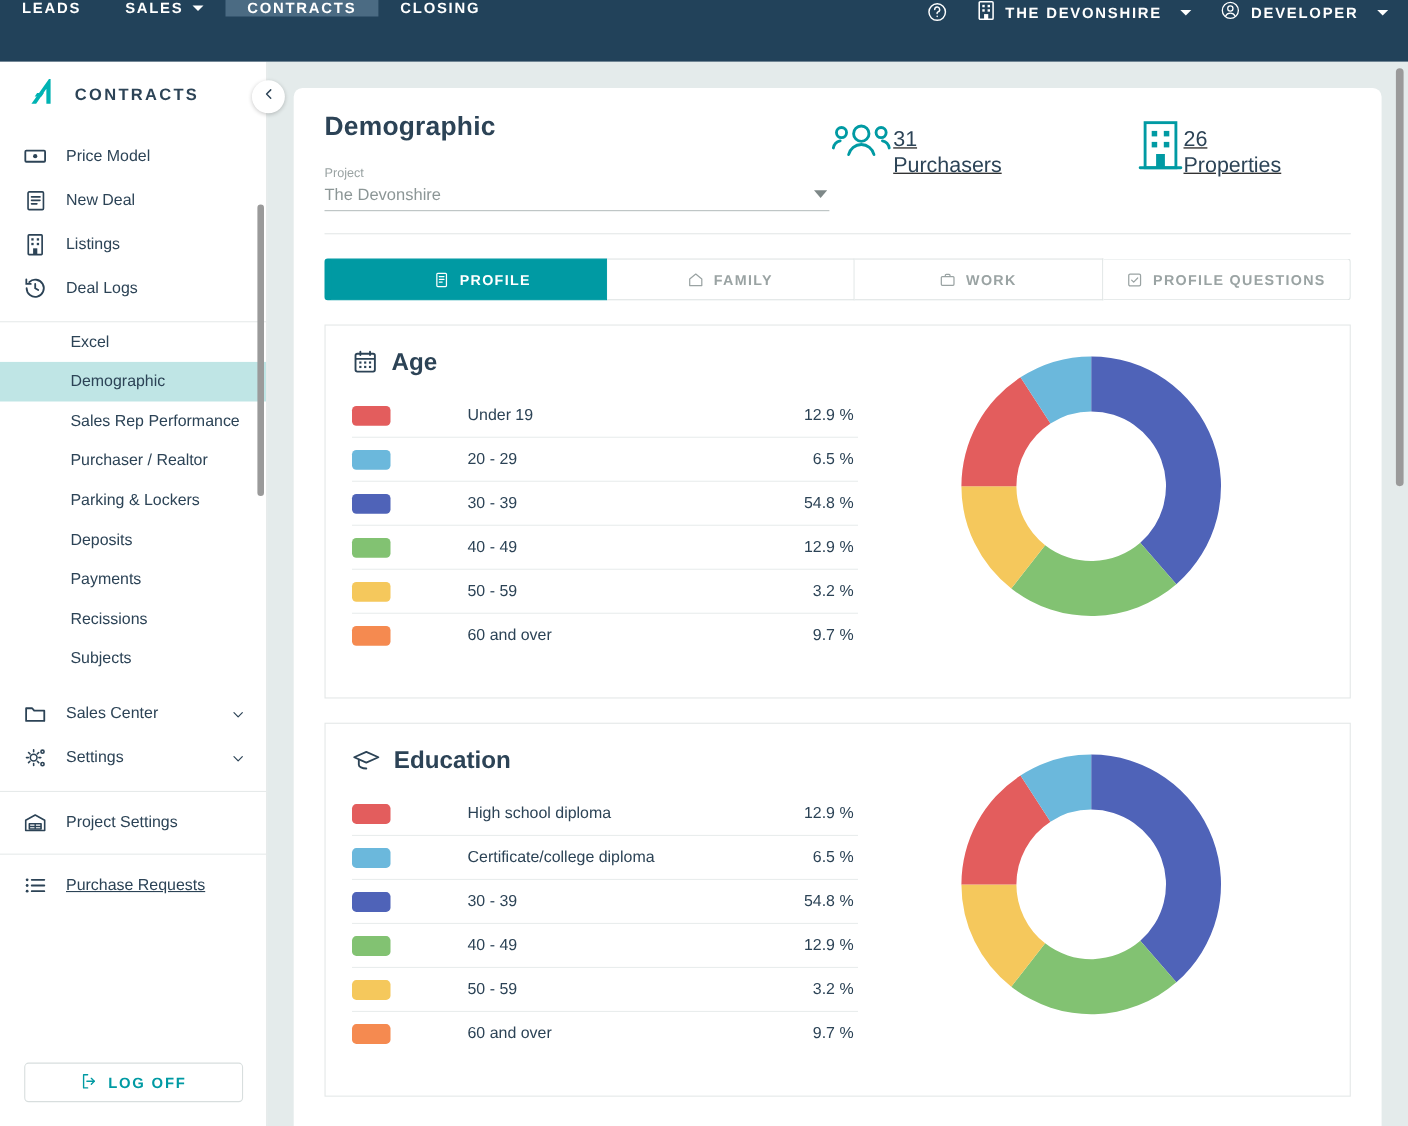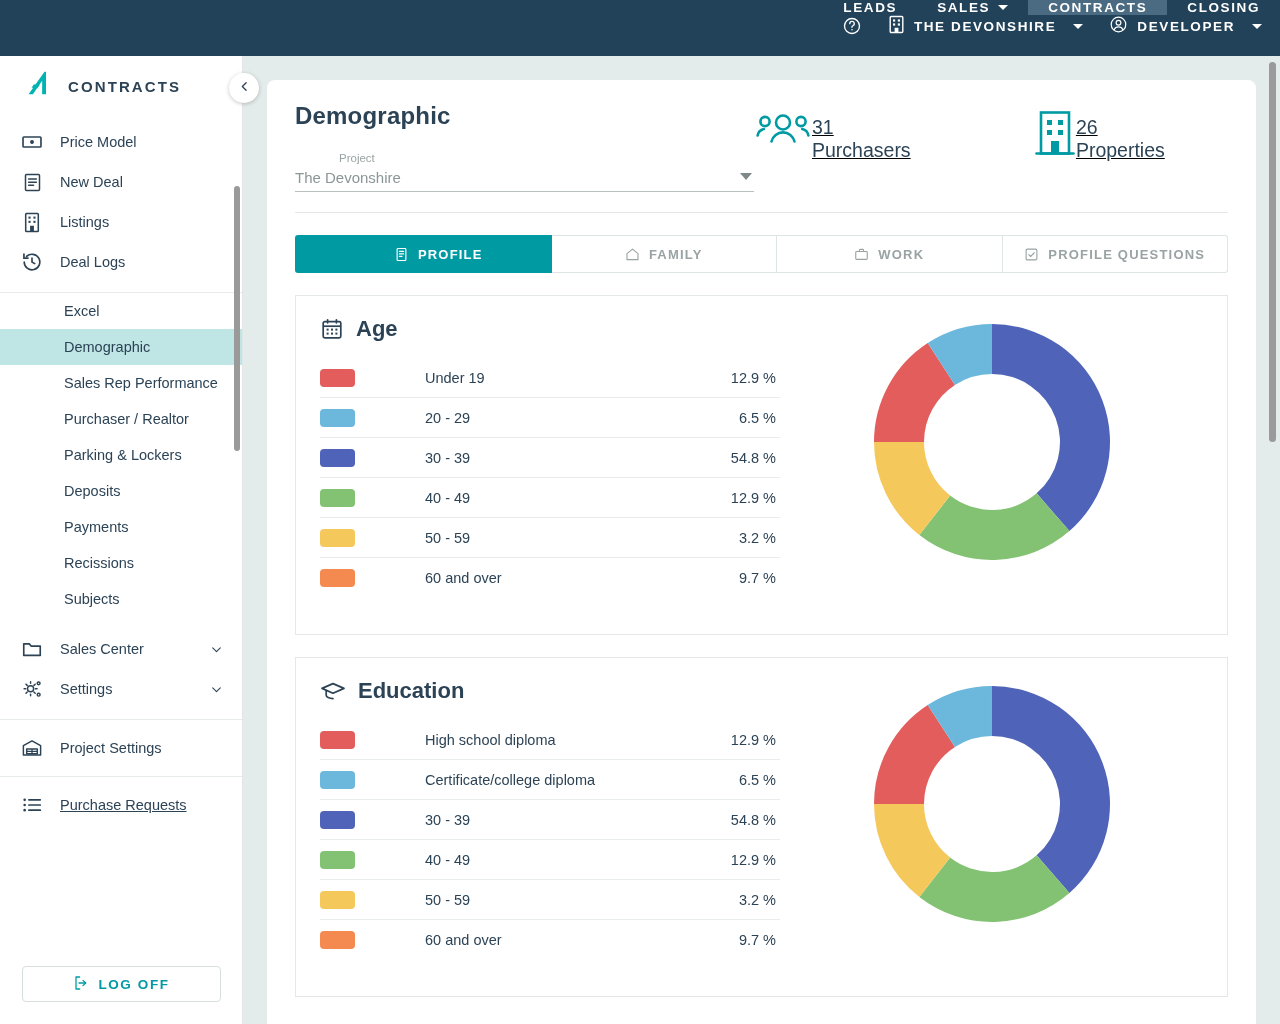--- a/index.html
+++ b/index.html
@@ -7,21 +7,21 @@
     width: 1280px; height: 1024px;
     font-family: "Liberation Sans", sans-serif;
     background: #e4ebeb;
     overflow: hidden;
   }
   .app { position: relative; width: 1280px; height: 1024px; }
 
   
   .topnav {
     position: absolute; top: 0; left: 0; width: 1280px; height: 56px;
-    background: #22425a; display: flex; align-items: flex-end; z-index: 40; flex-direction: column;
+    background: #22425a; display: flex; align-items: flex-start; z-index: 40;
   }
   .topnav-left { display: flex; align-items: stretch; }
   .nav-item {
     display: flex; align-items: center; padding: 0 20px;
     color: #ffffff; font-size: 13.5px; letter-spacing: 1.6px; font-weight: 600;
     cursor: pointer; white-space: nowrap;
   }
   .nav-item.active { background: #4b6b83; }
   .nav-caret {
     display: inline-block; margin-left: 8px;
@@ -78,21 +78,21 @@
     background: #e4ebeb; padding: 24px 24px 0 24px; overflow: hidden;
   }
   .card-main {
     width: 989px; background: #fff; border-radius: 8px;
     padding: 22px 28px 24px 28px; height: 952px; overflow: hidden;
   }
   .head-row { display: flex; align-items: flex-start; }
   .head-left { width: 470px; }
   .page-title { font-size: 24px; color: #2c4356; font-weight: 600; letter-spacing: .2px; }
   .select-wrap { margin-top: 22px; width: 459px; border-bottom: 1px solid #b9c0c0; position: relative; padding-bottom: 5px; }
-  .select-lbl { font-size: 11.5px; color: #9aa3a3; margin-left: 44px; }
+  .select-lbl { font-size: 11.5px; color: #9aa3a3; }
   .select-val { font-size: 15px; color: #8c9696; margin-top: 5px; }
   .select-caret { position: absolute; right: 2px; bottom: 11px; width: 0; height: 0;
     border-left: 6px solid transparent; border-right: 6px solid transparent; border-top: 7px solid #7e8888; }
   .stats { margin-left: auto; display: flex; gap: 110px; padding-right: 48px; }
   .stat { display: flex; align-items: flex-end; text-decoration: underline; }
   .stat-label { font-size: 19.5px; color: #2c4356; margin-top: 14px; }
   .head-rule { height: 1px; background: #e4e8e8; margin-top: 20px; }
 
   
   .tabs { display: flex; margin-top: 22px; }

